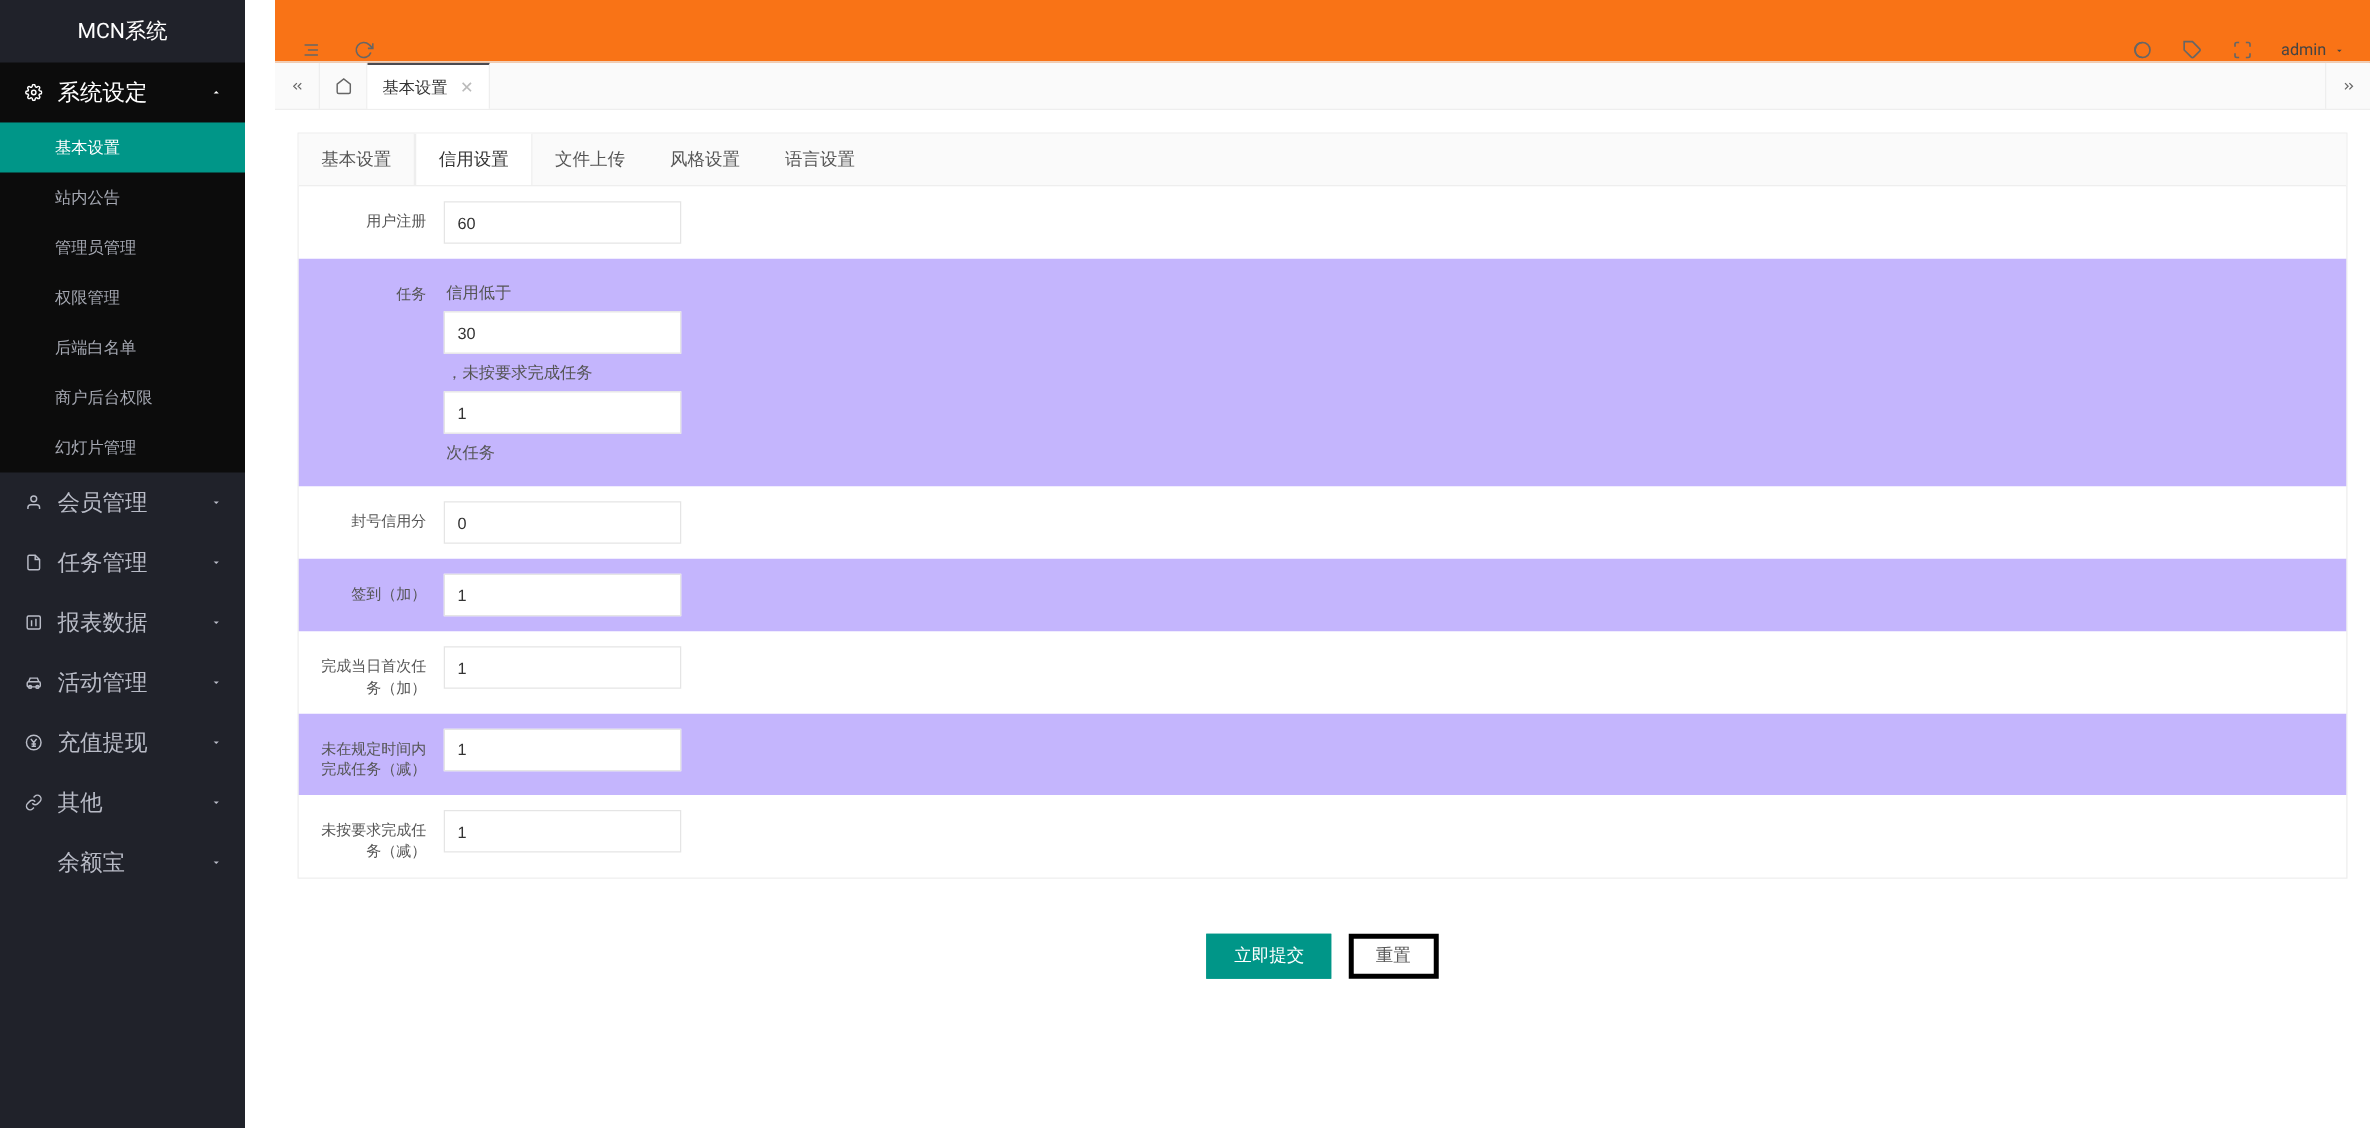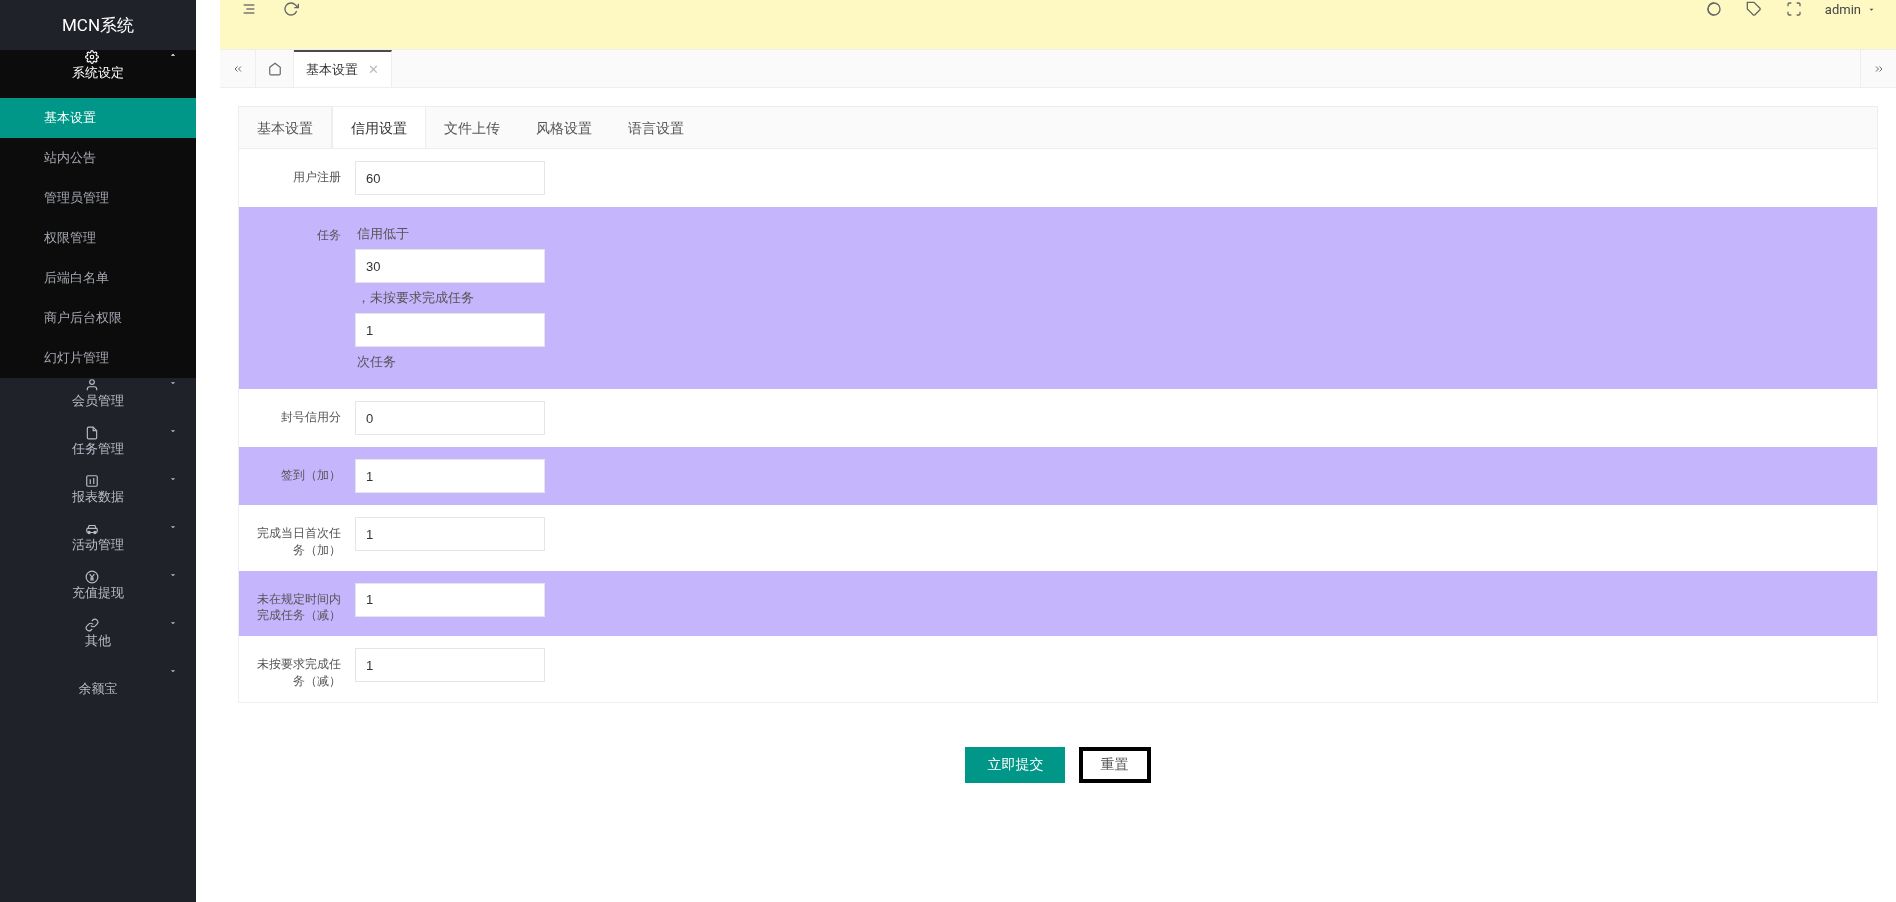--- a/index.html
+++ b/index.html
@@ -3,30 +3,30 @@
 <meta charset="utf-8">
 <style>
 * { margin: 0; padding: 0; box-sizing: border-box; }
 body { font-family: -apple-system, BlinkMacSystemFont, "Segoe UI", Roboto, "Helvetica Neue", Arial, "PingFang SC", "Microsoft YaHei", sans-serif; font-size: 13px; color: #333; background: #fff; }
 
 
 .sidebar { position: fixed; left: 0; top: 0; bottom: 0; width: 196px; background: #20222a; color: #ccc; z-index: 100; }
 .logo { height: 50px; line-height: 50px; text-align: center; font-size: 17px; color: #fff; background: #20222a; font-weight: 400; }
 .nav { padding: 0; }
 .nav-item { display: flex; align-items: center; height: 48px; padding: 0 20px; color: #b9bcc7; cursor: pointer; position: relative; }
-.nav-item-top { font-size: 13px; flex-direction: column; }
+.nav-item-top { font-size: 18px; }
 .nav-item-top.expanded { background: #0c0c0c; color: #fff; }
 .nav-item-arrow { position: absolute; right: 18px; }
 .nav-icon { width: 14px; height: 14px; margin-right: 12px; display: inline-flex; align-items: center; justify-content: center; }
 .nav-sub { background: #0c0c0c; }
 .nav-sub .nav-item { padding-left: 44px; font-size: 13px; height: 40px; color: #a5a8b2; }
 .nav-sub .nav-item.active { background: #009688; color: #fff; }
 
 
-.header { position: fixed; left: 220px; right: 0; top: 0; height: 50px; background: #fef9c3; border-bottom: 1px solid #eee; z-index: 90; display: flex; align-items: flex-start; gap: 13px; }
+.header { position: fixed; left: 220px; right: 0; top: 0; height: 50px; background: #f97316; border-bottom: 1px solid #eee; z-index: 90; display: flex; align-items: flex-end; gap: 13px; }
 .header-left { display: flex; align-items: center; gap: 24px; padding-left: 20px; }
 .header-icon { cursor: pointer; color: #666; width: 18px; height: 18px; display: inline-flex; align-items: center; justify-content: center; }
 .header-right { margin-left: auto; display: flex; align-items: center; gap: 22px; padding-right: 20px; }
 .user-bx { display: flex; align-items: center; gap: 6px; cursor: pointer; color: #444; font-size: 13px; }
 
 
 .tabbar { position: fixed; left: 220px; right: 0; top: 50px; height: 38px; background: #fafafa; border-bottom: 1px solid #eee; z-index: 89; display: flex; align-items: center; }
 .tab-nav-left, .tab-nav-right { width: 36px; height: 100%; display: flex; align-items: center; justify-content: center; cursor: pointer; color: #666; border-right: 1px solid #eee; }
 .tab-nav-right { border-right: none; border-left: 1px solid #eee; }
 .tabs-wrap { flex: 1; display: flex; align-items: center; height: 100%; }

